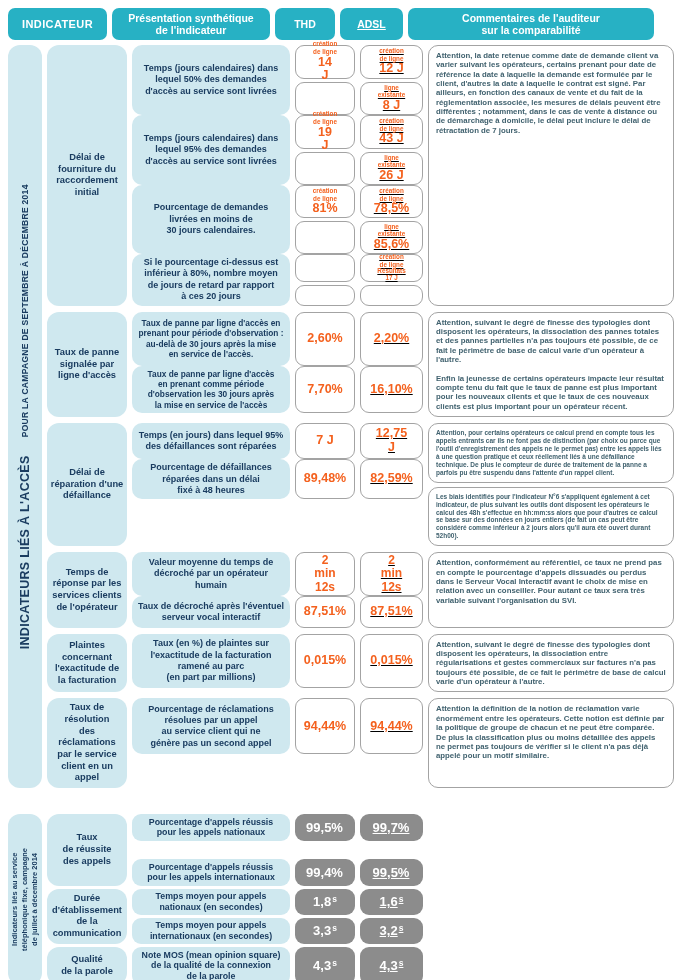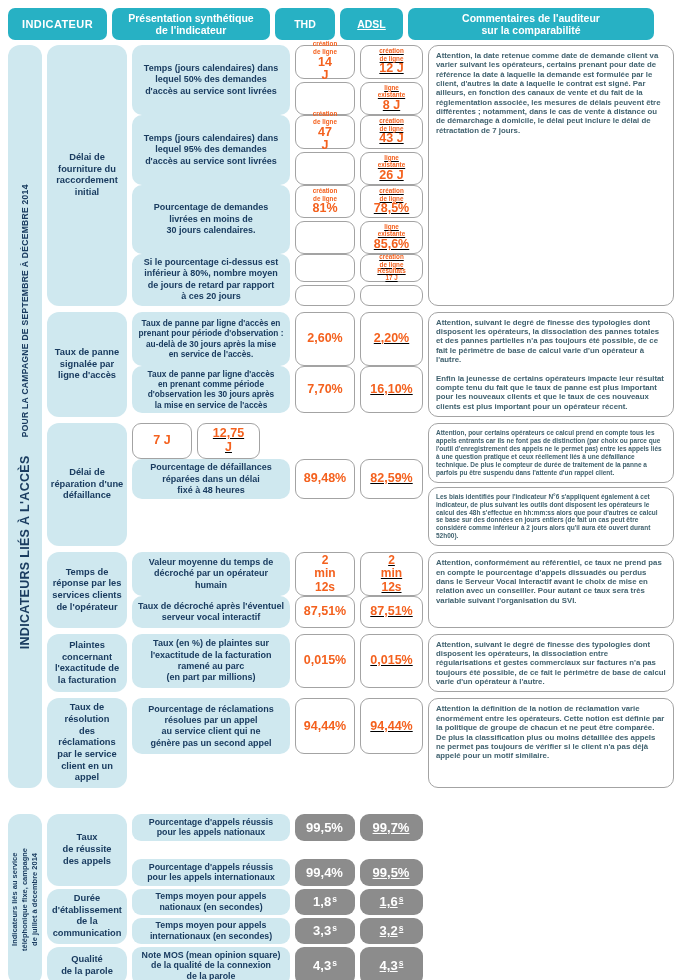--- a/index.html
+++ b/index.html
@@ -106,21 +106,21 @@
               </div>
             </div>
           </div>
           <div class="row" style="min-height:70px">
             <div class="pres w-pres" data-bind="section1.groups.0.rows.1.presentation">Temps (jours calendaires) dans
 lequel 95% des demandes
 d'accès au service sont livrées</div>
             <div class="vcell w-thd">
               <div class="vbox">
                 <span class="vtag" data-bind="section1.groups.0.rows.1.thd.0.tag">création de ligne</span>
-                <span class="vval" data-bind="section1.groups.0.rows.1.thd.0.value">47 J</span>
+                <span class="vval" data-bind="section1.groups.0.rows.1.thd.0.value">19 J</span>
               </div>
               <div class="vbox"></div>
             </div>
             <div class="vcell w-adsl">
               <div class="vbox">
                 <span class="vtag" data-bind="section1.groups.0.rows.1.adsl.0.tag">création de ligne</span>
                 <span class="vval" data-bind="section1.groups.0.rows.1.adsl.0.value">43 J</span>
               </div>
               <div class="vbox">
                 <span class="vtag" data-bind="section1.groups.0.rows.1.adsl.1.tag">ligne existante</span>
@@ -218,20 +218,22 @@
 Enfin la jeunesse de certains opérateurs impacte leur résultat compte tenu du fait que le taux de panne est plus important pour les nouveaux clients et que le taux de ces nouveaux clients est plus important pour un opérateur récent.</div>
         </div>
       </div>
 
       <div class="band">
         <div class="glabel w-group" data-bind="section1.groups.2.label">Délai de
 réparation d'une
 défaillance</div>
         <div class="rows">
           <div class="row" style="min-height:36px">
+            <div class="pres w-pres" data-bind="section1.groups.2.rows.0.presentation">Temps (en jours) dans lequel 95%
+des défaillances sont réparées</div>
             <div class="vcell w-thd">
                 <div class="vbox">
                   <span class="vval" data-bind="section1.groups.2.rows.0.thd">7 J</span>
                 </div>
               </div>
             <div class="vcell w-adsl">
                 <div class="vbox">
                   <span class="vval" data-bind="section1.groups.2.rows.0.adsl">12,75 J</span>
                 </div>
               </div>

